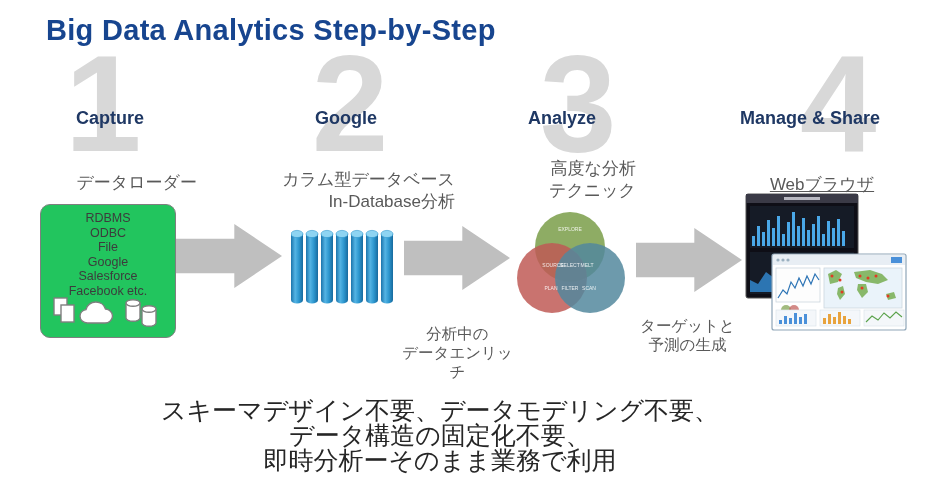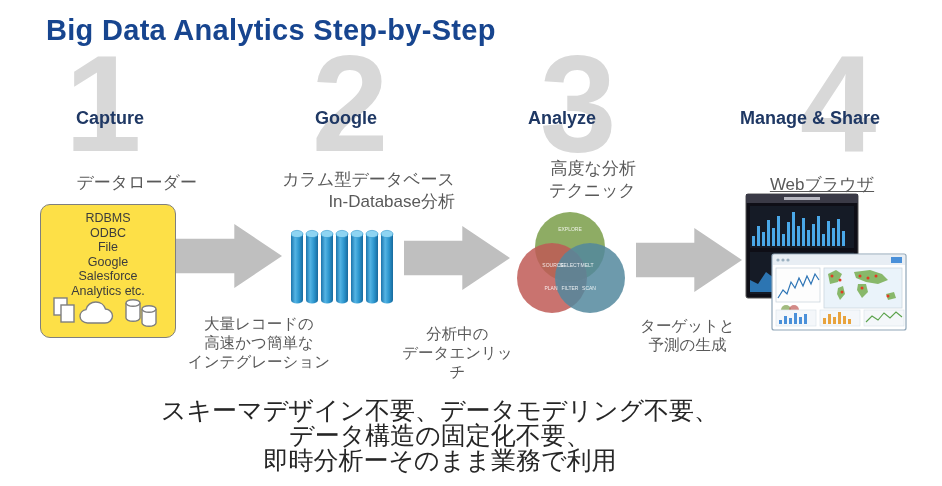--- a/index.html
+++ b/index.html
@@ -14,21 +14,21 @@
 
   .step-label{position:absolute;top:108px;height:24px;text-align:center;font-size:18px;font-weight:700;color:#1F3864;z-index:2;white-space:nowrap;}
   .lbl1{left:30px;width:160px;} .lbl2{left:266px;width:160px;} .lbl3{left:482px;width:160px;} .lbl4{left:720px;width:180px;}
 
   .subtitle{position:absolute;color:#595959;font-size:17px;line-height:22px;z-index:2;}
   .sub1{left:27px;top:172px;width:170px;text-align:right;}
   .sub2{left:243px;top:162px;width:212px;text-align:right;margin-top:7px;}
   .sub3{left:516px;top:158px;width:120px;text-align:right;}
   .sub4{left:747px;top:174px;width:150px;text-align:center;text-decoration:underline;}
 
-  .capture-box{position:absolute;left:40px;top:204px;width:136px;height:134px;border:1.5px solid #7F7F7F;border-radius:10px;background:#fde047;z-index:2;}
+  .capture-box{position:absolute;left:40px;top:204px;width:136px;height:134px;border:1.5px solid #7F7F7F;border-radius:10px;background:#22c55e;z-index:2;}
   .capture-items{padding-top:6px;text-align:center;font-size:12.5px;line-height:14.5px;color:#3c3c3c;}
   .capture-icons{position:absolute;left:0;bottom:1px;width:133px;height:46px;}
 
   .arrow{position:absolute;width:106px;height:64px;background:#BFBFBF;clip-path:polygon(0 23%,55% 23%,55% 0,100% 50%,55% 100%,55% 77%,0 77%);z-index:1;}
   .arrow1{left:176px;top:224px;} .arrow2{left:404px;top:226px;} .arrow3{left:636px;top:228px;}
 
   .cylinders{position:absolute;left:291px;top:224px;z-index:2;}
   .venn{position:absolute;left:506px;top:210px;z-index:2;}
   .venn text{font-size:5px;fill:#ffffff;opacity:.85;text-anchor:middle;font-family:"Liberation Sans",sans-serif;}
   .browsers{position:absolute;left:742px;top:192px;z-index:2;}
@@ -72,21 +72,21 @@
     <div>Webブラウザ</div>
   </div>
 
   <div class="capture-box">
     <div class="capture-items">
       <div>RDBMS</div>
       <div>ODBC</div>
       <div>File</div>
       <div>Google</div>
       <div>Salesforce</div>
-      <div>Analytics etc.</div>
+      <div>Facebook etc.</div>
     </div>
     <svg class="capture-icons" viewBox="0 0 133 46">
       <g stroke="#7F7F7F" stroke-width="1.4" fill="#ffffff">
         <rect x="13" y="8" width="13" height="17"></rect>
         <rect x="20" y="15" width="13" height="17"></rect>
       </g>
       <g stroke="#7F7F7F" stroke-width="1.4" fill="#ffffff">
         <path d="M46.5 33 c-4 0 -7.5 -3 -7.5 -6.8 c0 -3.3 2.6 -6 6 -6.6 c0.9 -4.4 5 -7.6 9.8 -7.6 c4.6 0 8.5 2.9 9.7 7 c3.9 0.2 7 3.2 7 6.9 c0 3.9 -3.4 7.1 -7.6 7.1 z"></path>
       </g>
       <g stroke="#7F7F7F" stroke-width="1.4" fill="#ffffff">
@@ -199,25 +199,20 @@
         <rect x="91" y="125" width="3" height="7"></rect>
           <rect x="96" y="120" width="3" height="12"></rect>
         <rect x="101" y="124" width="3" height="8"></rect>
           <rect x="106" y="127" width="3" height="5"></rect>
       </g>
       <rect x="122" y="118" width="40" height="16" fill="#f4f7fa" stroke="#dde4ea" stroke-width="0.7"></rect>
       <polyline fill="none" stroke="#5aa24b" stroke-width="1.1" points="124,130 130,124 136,128 142,121 148,126 154,120 160,125"></polyline>
     </g>
   </svg>
 
-  <div class="caption cap1">
-    <div>大量レコードの</div>
-    <div>高速かつ簡単な</div>
-    <div>インテグレーション</div>
-  </div>
   <div class="caption cap2">
     <div>分析中の</div>
     <div>データエンリッ</div>
     <div>チ</div>
   </div>
   <div class="caption cap3">
     <div>ターゲットと</div>
     <div>予測の生成</div>
   </div>
 

